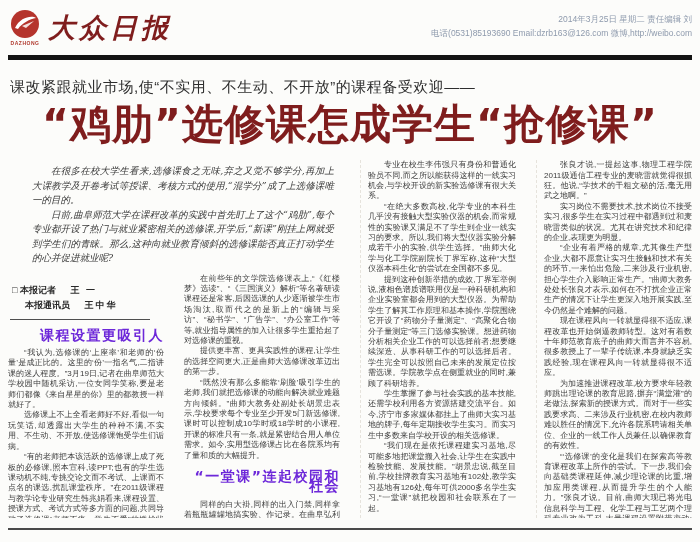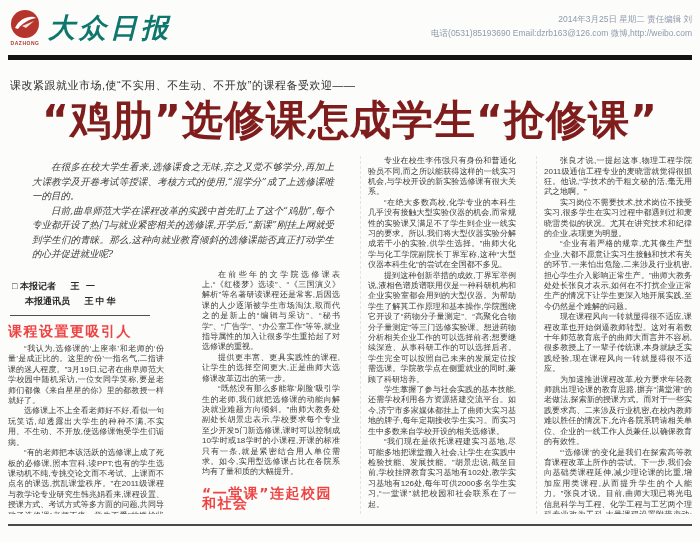--- a/index.html
+++ b/index.html
@@ -4,39 +4,39 @@
 <style>
   html,body{margin:0;padding:0;}
   body{width:700px;height:542px;background:#ffffff;font-family:"Liberation Sans",sans-serif;}
   .page{width:700px;height:542px;overflow:hidden;background:#fcfcfa;box-sizing:border-box;padding:0 8px;position:relative;}
 
   
   .masthead{display:flex;justify-content:space-between;align-items:flex-start;padding-top:9px;height:42px;}
   .brand{display:flex;align-items:center;gap:6px;}
   .logo-wrap{display:flex;flex-direction:column;align-items:center;width:34px;}
   .logo-sub{font-size:5px;font-weight:bold;color:#b03a2e;letter-spacing:.5px;margin-top:1px;}
-  .brand-name{font-family:"DejaVu Serif",serif;font-style:italic;font-weight:bold;font-size:27px;color:#0f766e;letter-spacing:4px;line-height:30px;}
+  .brand-name{font-family:"DejaVu Serif",serif;font-style:italic;font-weight:bold;font-size:27px;color:#7f1d1d;letter-spacing:4px;line-height:30px;}
   .mast-right{text-align:right;font-size:8.5px;color:#8e9aad;line-height:13.5px;padding-top:4px;white-space:nowrap;}
   .mast-rule{height:5px;background:#141414;margin-top:4px;}
 
   
-  .kicker{margin:18px 0 2px 2px;font-size:11px;color:#2e2e2e;letter-spacing:.5px;}
+  .kicker{margin:18px 0 2px 2px;font-size:15px;color:#2e2e2e;letter-spacing:.5px;}
   .headline{margin:4px 0 12px;text-align:center;font-size:41px;line-height:1.15;font-weight:900;color:#7f1d1d;font-family:"DejaVu Sans",sans-serif;letter-spacing:1px;}
 
   
   .article{display:grid;grid-template-columns:repeat(4,1fr);grid-template-rows:auto 1fr;column-gap:20px;height:358px;overflow:hidden;}
   .lede{grid-area:1/1/2/3;padding:4px 6px 8px 24px;font-family:"DejaVu Serif",serif;font-style:italic;font-size:9.5px;line-height:14.5px;color:#3a3a3a;text-align:justify;}
   .lede p{margin:0;text-indent:2em;}
   .col{overflow:hidden;font-size:8px;line-height:10.4px;color:#3c3c3c;text-align:justify;}
   .col p{margin:0;text-indent:2em;}
   .col1{grid-area:2/1/3/2;}
-  .col2{grid-area:2/2/3/3;margin-left:18px;}
+  .col2{grid-area:2/2/3/3;}
   .col3{grid-area:1/3/3/4;border-left:1px dashed #e6e3dc;padding-left:7px;}
   .col4{grid-area:1/4/3/5;border-left:1px dashed #e6e3dc;padding-left:7px;}
-  .section-title{font-size:14px;font-weight:bold;color:#ef4444;text-align:left;margin:10px 0 8px;letter-spacing:1.5px;font-family:"DejaVu Sans",sans-serif;}
+  .section-title{font-size:14px;font-weight:bold;color:#6d28d9;text-align:right;margin:10px 0 8px;letter-spacing:1.5px;font-family:"DejaVu Sans",sans-serif;}
 
   
   .byline{font-size:9px;font-weight:bold;color:#2a2a2a;border-bottom:1.5px solid #4f4f4f;padding:3px 0 6px 2px;margin:6px 14px 8px 2px;line-height:15px;}
   .byline-row2{padding-left:13px;}
   .byline .nm{margin-left:12px;letter-spacing:2px;}
 
   .bottom-rule{border-top:2px solid #4a4a4a;margin-top:10px;}
 </style>
 </head>
 <body>

